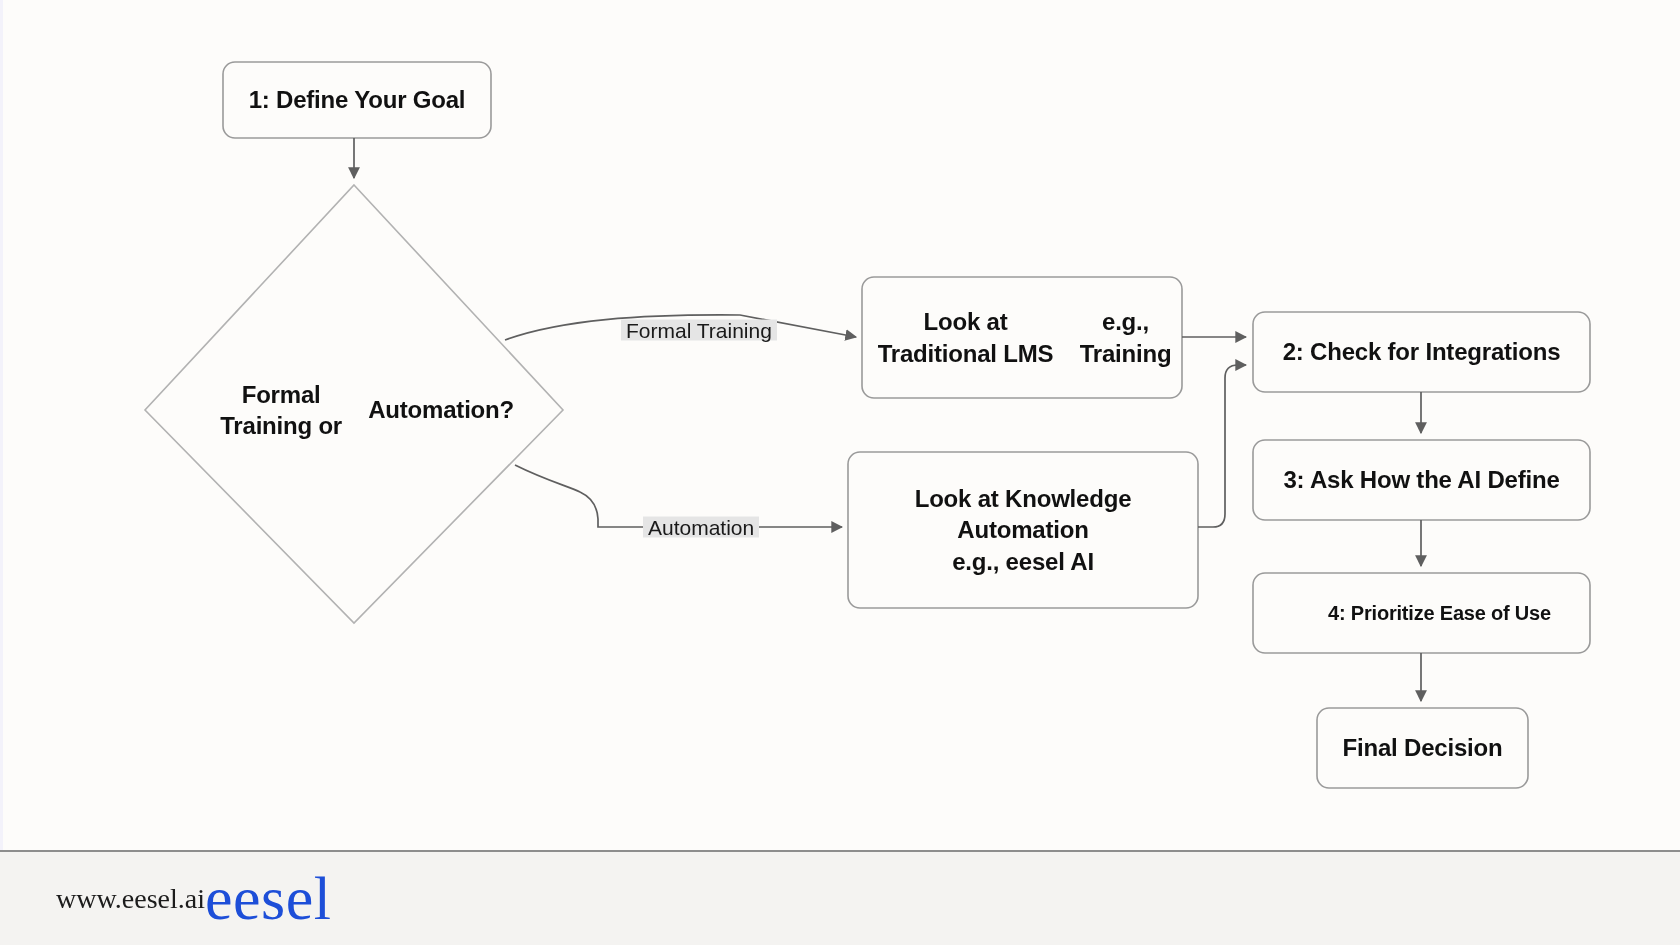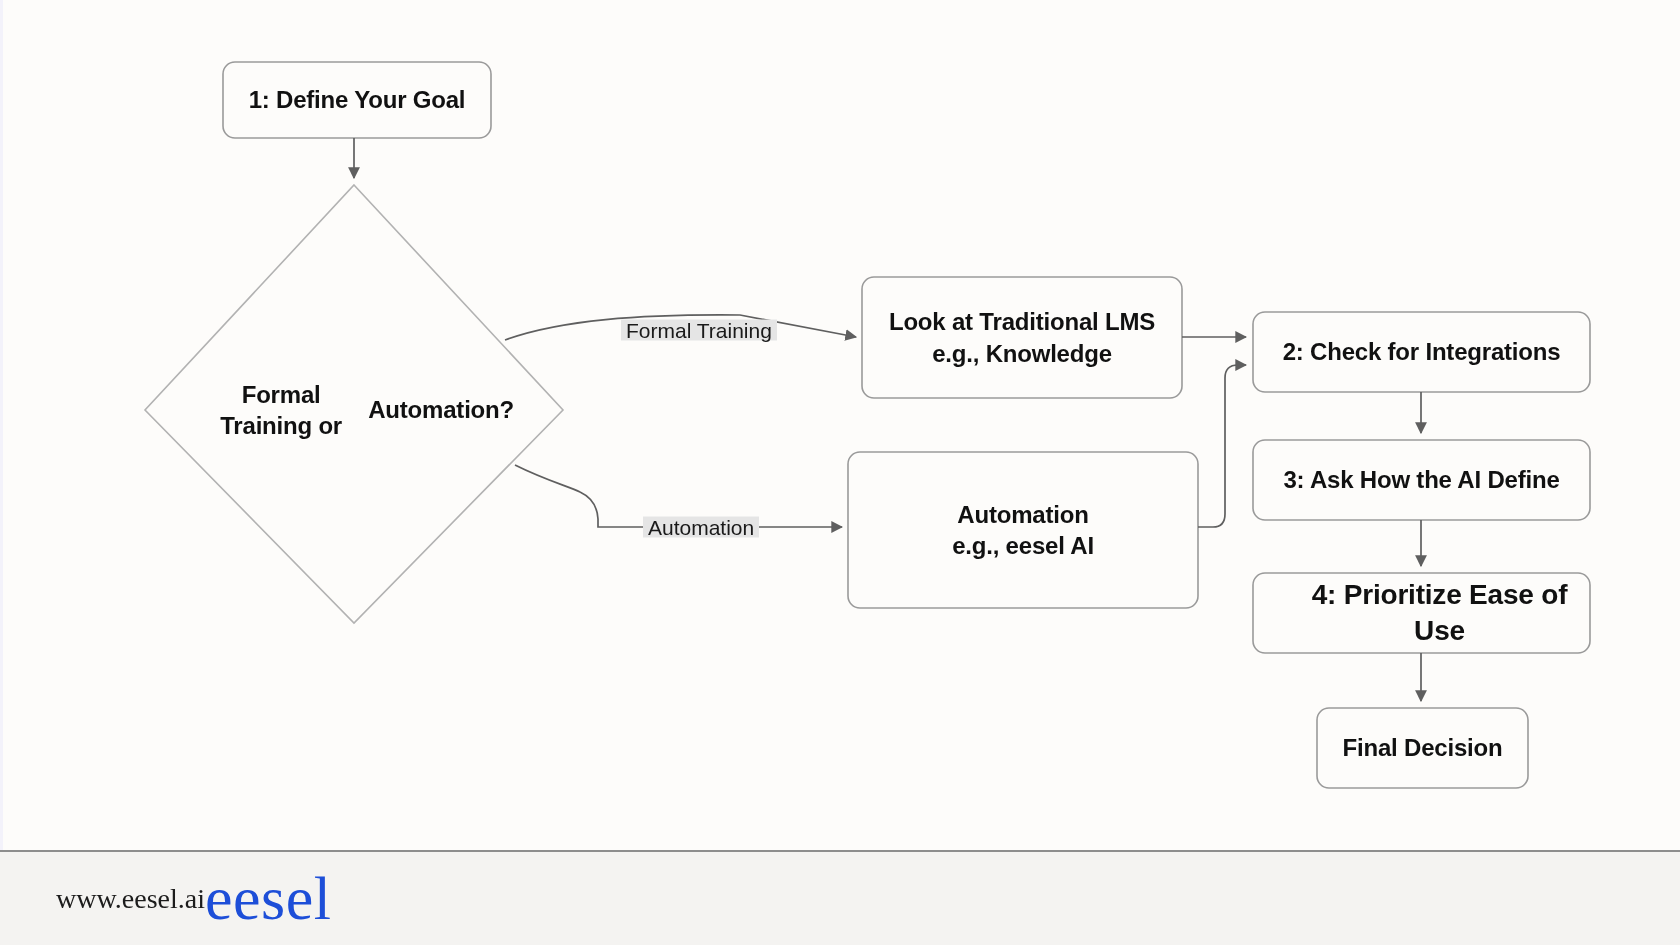--- a/index.html
+++ b/index.html
@@ -124,35 +124,36 @@
       <path d="M 1421 653 L 1421 701" fill="none" stroke="#5f5f5f" stroke-width="1.7" marker-end="url(#arrow)"></path>
     </svg>
 
     <div class="node-label" style="left:223px; top:62px; width:268px; height:76px; font-size:24px;">1: Define Your Goal</div>
 
     <div class="node-label" style="left:194px; top:355px; width:320px; height:110px; font-size:24px; flex-direction:row;">
       <span>Formal Training or</span>
       <span>Automation?</span>
     </div>
 
-    <div class="node-label" style="left:862px; top:277px; width:320px; height:121px; font-size:24px; flex-direction:column;">
+    <div class="node-label" style="left:862px; top:277px; width:320px; height:121px; font-size:24px; flex-direction:row;">
       <span>Look at Traditional LMS</span>
-      <span>e.g., Knowledge</span>
+      <span>e.g., Training</span>
     </div>
 
     <div class="node-label" style="left:848px; top:452px; width:350px; height:156px; font-size:24px; flex-direction:column;">
+      <span>Look at Knowledge</span>
       <span>Automation</span>
       <span>e.g., eesel AI</span>
     </div>
 
     <div class="node-label" style="left:1253px; top:312px; width:337px; height:80px; font-size:24px;">2: Check for Integrations</div>
 
     <div class="node-label" style="left:1253px; top:440px; width:337px; height:80px; font-size:24px;">3: Ask How the AI Define</div>
 
-    <div class="node-label" style="left:1253px; top:573px; width:337px; height:80px; font-size:28px;padding-left:36px;">4: Prioritize Ease of Use</div>
+    <div class="node-label" style="left:1253px; top:573px; width:337px; height:80px; font-size:20px;padding-left:36px;">4: Prioritize Ease of Use</div>
 
     <div class="node-label" style="left:1317px; top:708px; width:211px; height:80px; font-size:24px;border-radius:23px;">Final Decision</div>
 
     <div class="edge-label" style="left:621px; top:330px; transform:translateY(-50%);">Formal Training</div>
 
     <div class="edge-label" style="left:643px; top:527px; transform:translateY(-50%);">Automation</div>
   </div>
 
   <div id="footer">
     <div class="site">www.eesel.ai</div>

